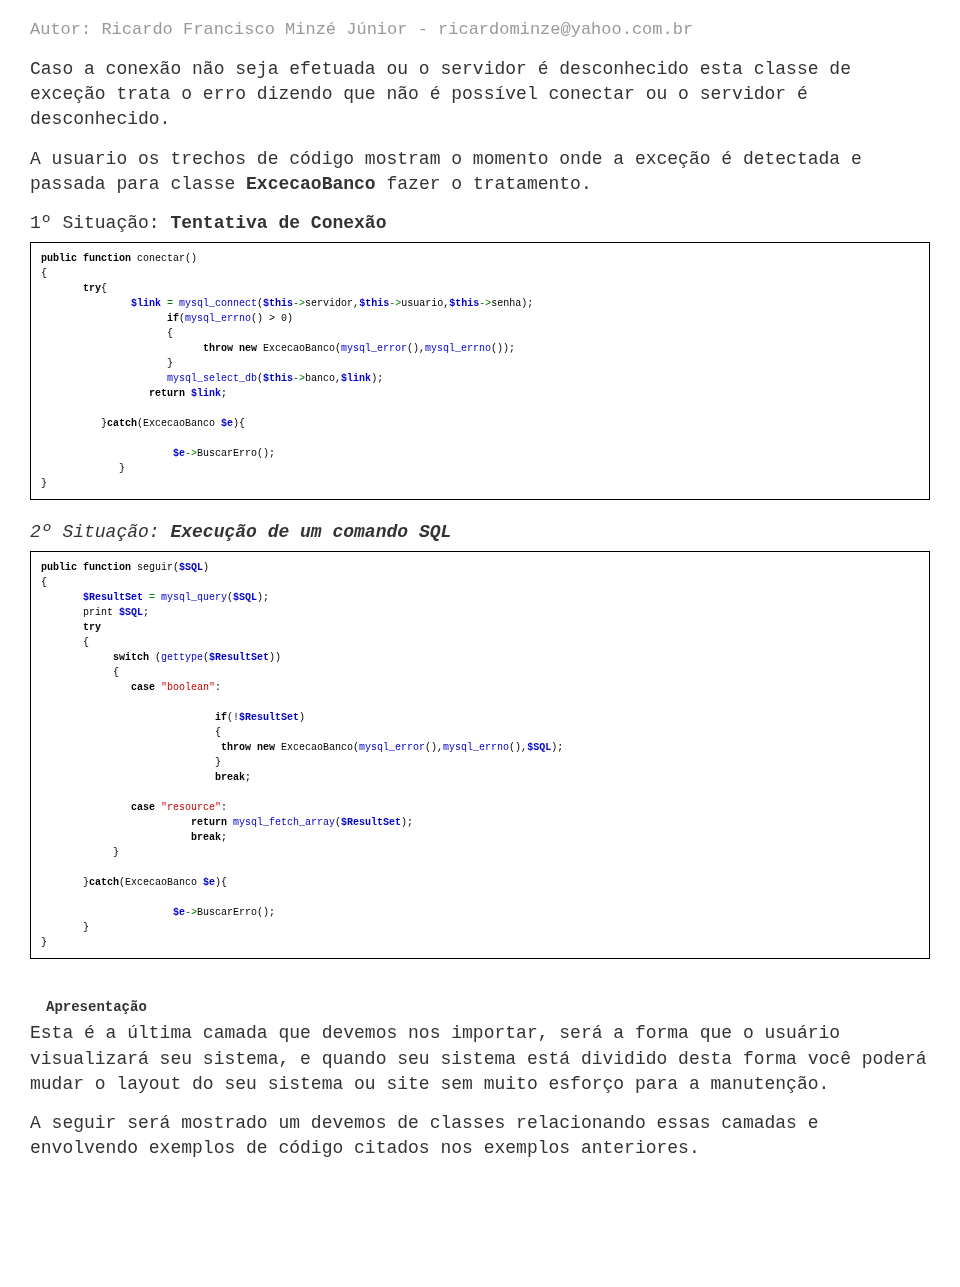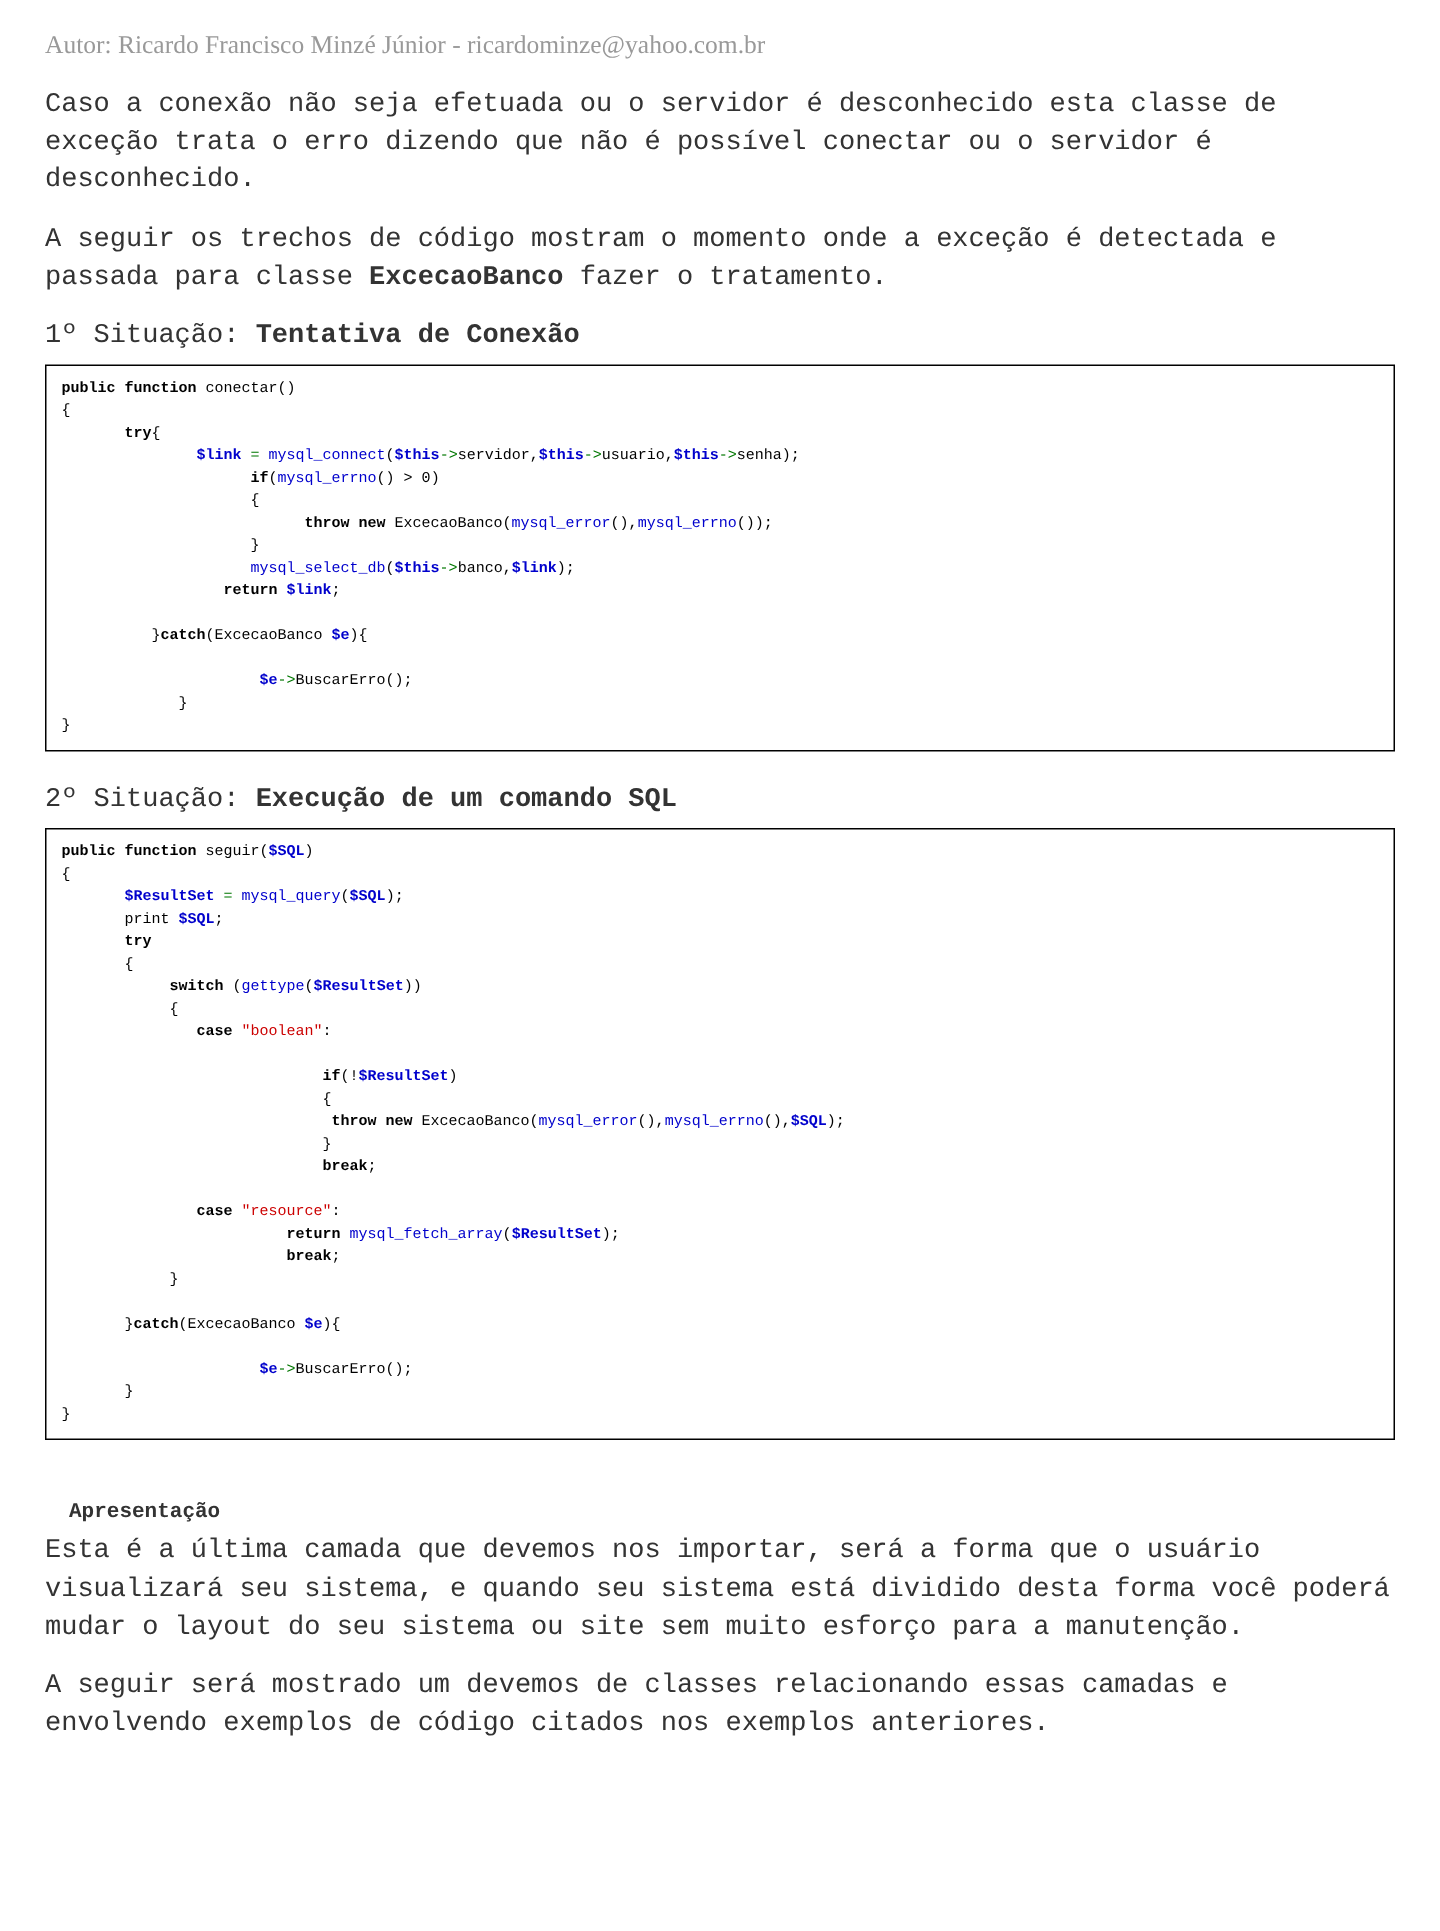--- a/index.html
+++ b/index.html
@@ -8,21 +8,21 @@
     padding: 20px 30px;
     font-family: Arial, Helvetica, sans-serif;
     font-size: 13px;
     color: #333;
     width: 960px;
     background: #fff;
   }
   .author-line {
     color: #999;
     font-size: 17px;
-    font-family: Liberation Serif, serif;
+    font-family: Liberation Mono, monospace;
     margin-bottom: 18px;
   }
   .para {
     font-family: "Courier New", Courier, monospace;
     font-size: 18px;
     line-height: 1.4;
     margin-bottom: 14px;
   }
   .bold { font-weight: bold; }
   .codebox {
@@ -51,21 +51,21 @@
   }
 </style>
 </head>
 <body>
 
 <div class="author-line">Autor: Ricardo Francisco Minzé Júnior - ricardominze@yahoo.com.br</div>
 
 <div class="para">Caso a conexão não seja efetuada ou o servidor é desconhecido esta classe de exceção trata o erro dizendo que não é possível conectar ou o servidor é desconhecido.</div>
 
 <div class="para">
-  <span>A seguir os trechos de código mostram o momento onde a exceção é detectada e passada para classe </span><span class="bold">ExcecaoBanco</span><span> fazer o tratamento.</span>
+  <span>A usuario os trechos de código mostram o momento onde a exceção é detectada e passada para classe </span><span class="bold">ExcecaoBanco</span><span> fazer o tratamento.</span>
 </div>
 
 <div class="para" style="margin-bottom:4px;">
   <span>1º Situação: </span><span class="bold">Tentativa de Conexão</span>
 </div>
 
 <div class="codebox"><span class="kw">public function</span><span class="plain"> conectar</span><span class="plain">()</span>
 <span class="plain">{</span>
        <span class="kw">try</span><span class="plain">{</span>
                <span class="var">$link</span><span class="op"> = </span><span class="fn">mysql_connect</span><span class="plain">(</span><span class="var">$this</span><span class="op">-&gt;</span><span class="plain">servidor,</span><span class="var">$this</span><span class="op">-&gt;</span><span class="plain">usuario,</span><span class="var">$this</span><span class="op">-&gt;</span><span class="plain">senha);</span>
@@ -75,21 +75,21 @@
                      <span class="plain">}</span>
                      <span class="fn">mysql_select_db</span><span class="plain">(</span><span class="var">$this</span><span class="op">-&gt;</span><span class="plain">banco,</span><span class="var">$link</span><span class="plain">);</span>
                   <span class="kw">return </span><span class="var">$link</span><span class="plain">;</span>
 
           <span class="plain">}</span><span class="kw">catch</span><span class="plain">(ExcecaoBanco </span><span class="var">$e</span><span class="plain">){</span>
 
                       <span class="var">$e</span><span class="op">-&gt;</span><span class="plain">BuscarErro();</span>
              <span class="plain">}</span>
 <span class="plain">}</span></div>
 
-<div class="para" style="margin-bottom:4px;">
+<div class="para" style="margin-bottom:4px;font-style:italic;">
   <span>2º Situação: </span><span class="bold">Execução de um comando SQL</span>
 </div>
 
 <div class="codebox"><span class="kw">public function</span><span class="plain"> seguir</span><span class="plain">(</span><span class="var">$SQL</span><span class="plain">)</span>
 <span class="plain">{</span>
        <span class="var">$ResultSet</span><span class="op"> = </span><span class="fn">mysql_query</span><span class="plain">(</span><span class="var">$SQL</span><span class="plain">);</span>
        <span class="plain">print </span><span class="var">$SQL</span><span class="plain">;</span>
        <span class="kw">try</span>
        <span class="plain">{</span>
             <span class="kw">switch </span><span class="plain">(</span><span class="fn">gettype</span><span class="plain">(</span><span class="var">$ResultSet</span><span class="plain">))</span>

